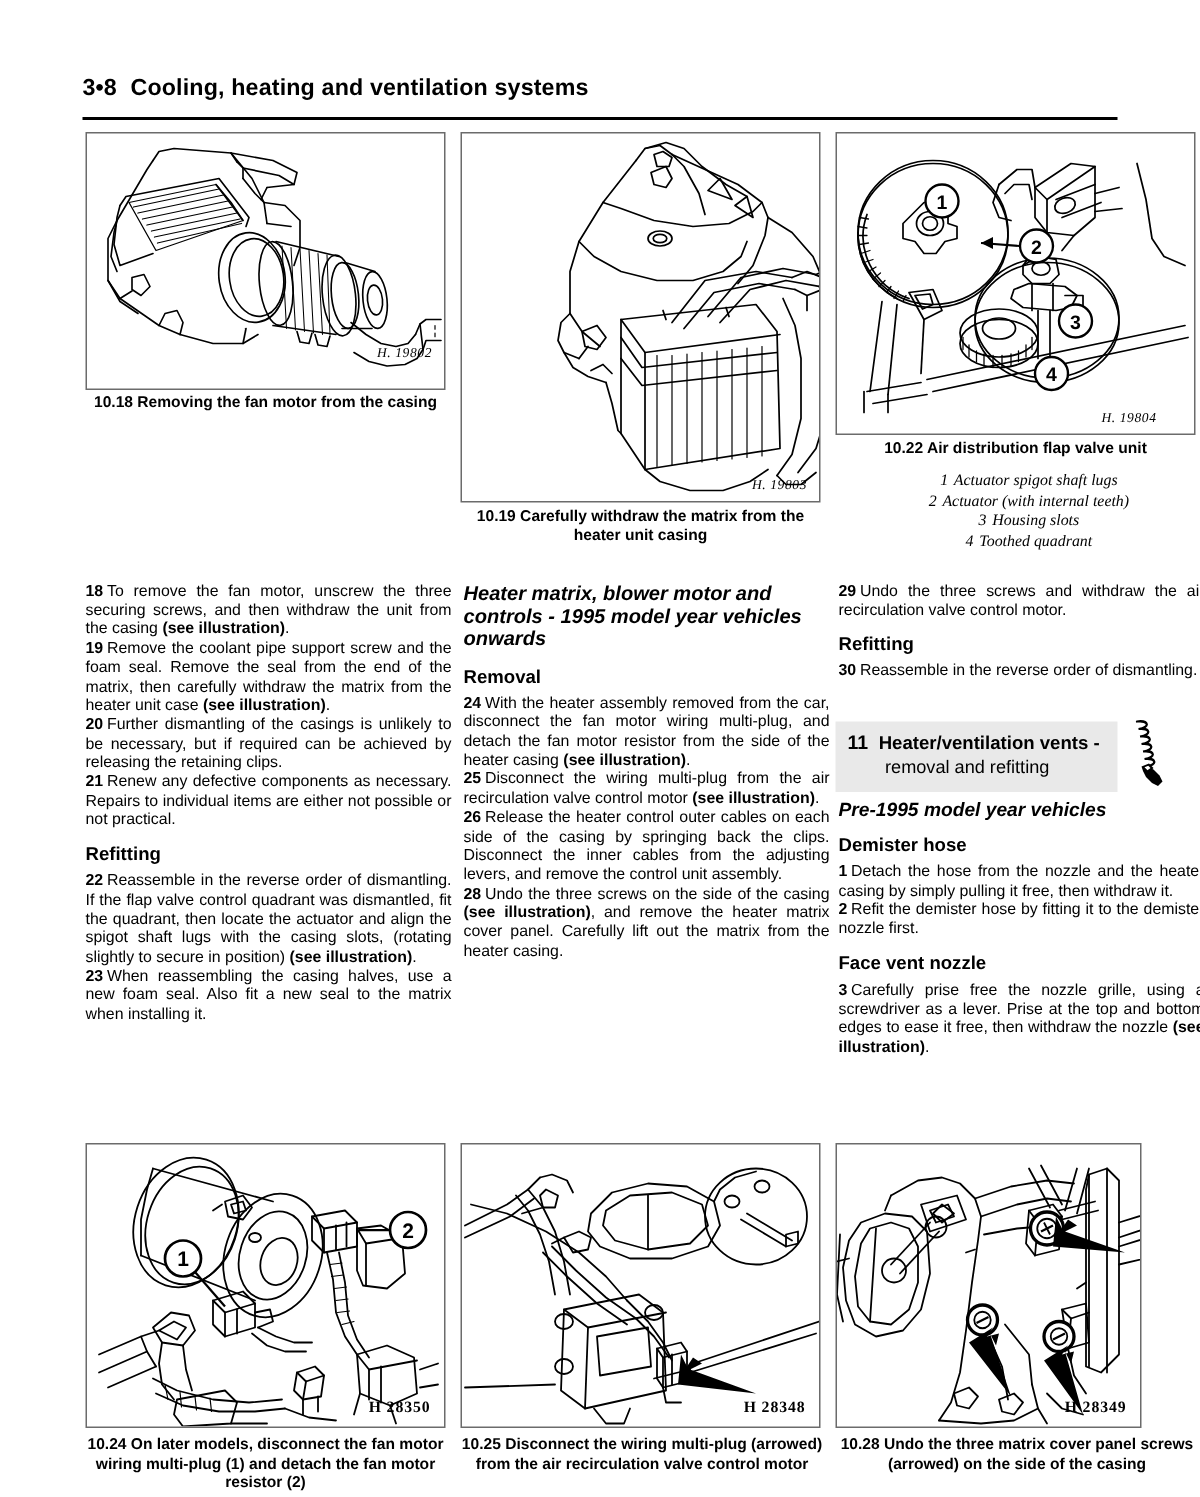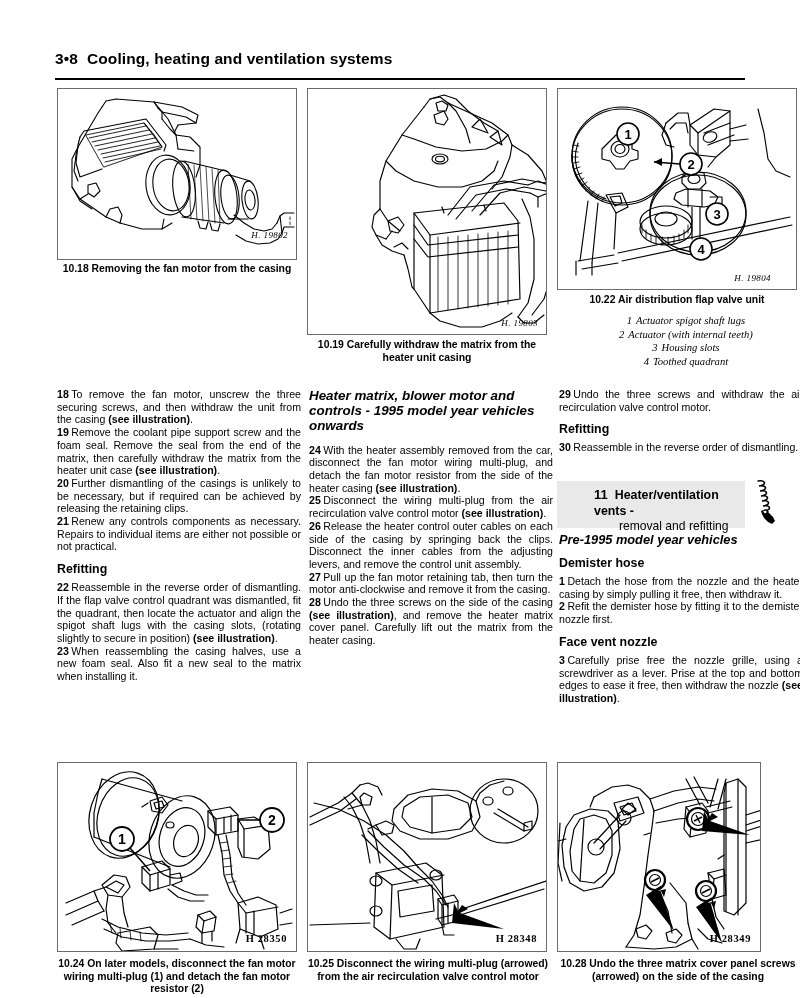--- a/index.html
+++ b/index.html
@@ -136,21 +136,20 @@
     top: 481px;
     width: 188px;
     height: 47px;
     background: #e9e9e9;
     box-sizing: border-box;
   }
   .sectbox .sb-inner {
     padding: 6px 0 0 8px;
     font-size: 12.1px;
     line-height: 15.5px;
-    margin-left: 29px;
   }
   .sectbox .sb-num {
     font-weight: bold;
     font-size: 13px;
     margin-right: 7px;
   }
   .sectbox .sb-title {
     font-weight: bold;
     font-size: 12.4px;
   }
@@ -439,32 +438,32 @@
     <span class="krow"><span class="knum">1</span><span>Actuator spigot shaft lugs</span></span>
     <span class="krow"><span class="knum">2</span><span>Actuator (with internal teeth)</span></span>
     <span class="krow"><span class="knum">3</span><span>Housing slots</span></span>
     <span class="krow"><span class="knum">4</span><span>Toothed quadrant</span></span>
   </div>
 
   <div class="col" style="left:57px; top:388px;">
     <p><span class="step">18</span><span>To remove the fan motor, unscrew the three securing screws, and then withdraw the unit from the casing <b>(see illustration)</b>.</span></p>
     <p><span class="step">19</span><span>Remove the coolant pipe support screw and the foam seal. Remove the seal from the end of the matrix, then carefully withdraw the matrix from the heater unit case <b>(see illustration)</b>.</span></p>
     <p><span class="step">20</span><span>Further dismantling of the casings is unlikely to be necessary, but if required can be achieved by releasing the retaining clips.</span></p>
-    <p><span class="step">21</span><span>Renew any controls components as necessary. Repairs to individual items are either not possible or not practical.</span></p>
+    <p><span class="step">21</span><span>Renew any defective components as necessary. Repairs to individual items are either not possible or not practical.</span></p>
     <h3 class="sub">Refitting</h3>
     <p><span class="step">22</span><span>Reassemble in the reverse order of dismantling. If the flap valve control quadrant was dismantled, fit the quadrant, then locate the actuator and align the spigot shaft lugs with the casing slots, (rotating slightly to secure in position) <b>(see illustration)</b>.</span></p>
     <p><span class="step">23</span><span>When reassembling the casing halves, use a new foam seal. Also fit a new seal to the matrix when installing it.</span></p>
   </div>
 
   <div class="col" style="left:309px; top:388px;">
     <h2 class="secttitle">Heater matrix, blower motor and controls - 1995 model year vehicles onwards</h2>
+    <h3 class="sub" style="margin-top:0;">Removal</h3>
     <p><span class="step">24</span><span>With the heater assembly removed from the car, disconnect the fan motor wiring multi-plug, and detach the fan motor resistor from the side of the heater casing <b>(see illustration)</b>.</span></p>
     <p><span class="step">25</span><span>Disconnect the wiring multi-plug from the air recirculation valve control motor <b>(see illustration)</b>.</span></p>
     <p><span class="step">26</span><span>Release the heater control outer cables on each side of the casing by springing back the clips. Disconnect the inner cables from the adjusting levers, and remove the control unit assembly.</span></p>
-    <p><span class="step">27</span><span>Pull up the fan motor retaining tab, then turn the motor anti-clockwise and remove it from the casing.</span></p>
     <p><span class="step">28</span><span>Undo the three screws on the side of the casing <b>(see illustration)</b>, and remove the heater matrix cover panel. Carefully lift out the matrix from the heater casing.</span></p>
   </div>
 
   <div class="col" style="left:559px; top:388px;">
     <p><span class="step">29</span><span>Undo the three screws and withdraw the air recirculation valve control motor.</span></p>
     <h3 class="sub">Refitting</h3>
     <p><span class="step">30</span><span>Reassemble in the reverse order of dismantling.</span></p>
   </div>
 
   <div class="sectbox">

